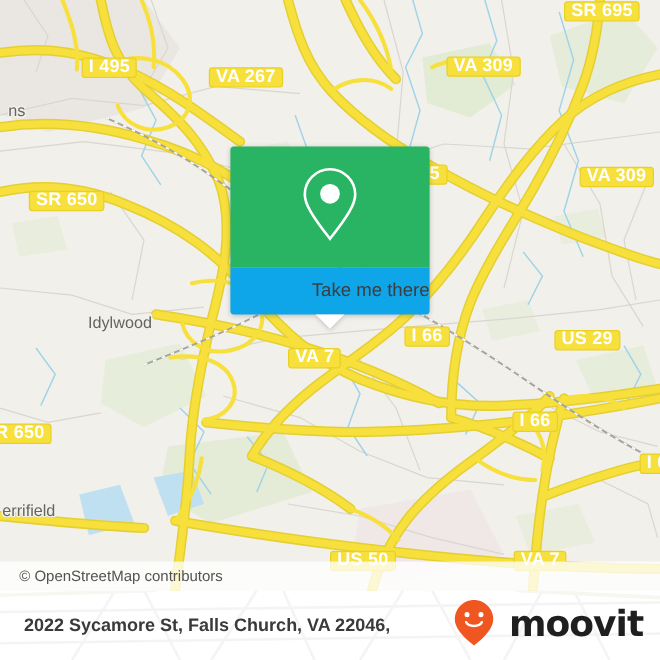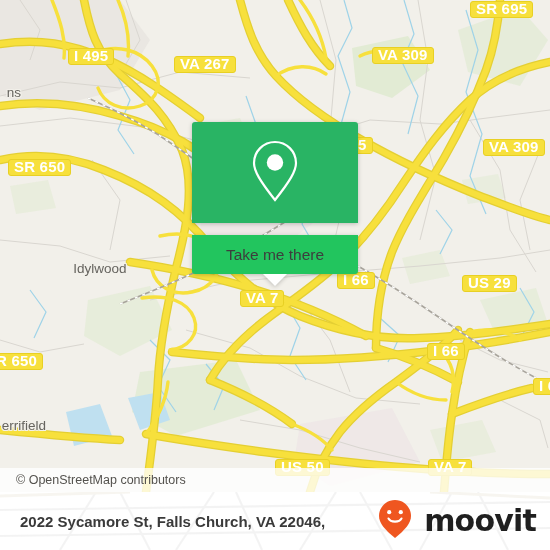--- a/index.html
+++ b/index.html
@@ -82,27 +82,26 @@
   #popup-top {
     background: #29b464;
     height: 101px;
     border-radius: 3px 3px 0 0;
     display: flex;
     align-items: center;
     justify-content: center;
   }
   #popup-bottom {
     position: relative;
-    background: #22c55e;
+    background: #0ea5e9;
     height: 39px;
     border-radius: 0 0 3px 3px;
     display: flex;
     align-items: center;
-    justify-content: center;
-    margin-top: 12px;
+    justify-content: flex-end;
   }
   #popup-label {
     color: #3d3d3d;
     font-size: 15.5px;
     font-family: "Liberation Sans", sans-serif;
     white-space: nowrap;
   }
   #popup-tail {
     position: absolute;
     left: 50%;
@@ -339,21 +338,21 @@
 
     <div class="place-label" style="left:-6px;  top:86px;  width:40px;">ns</div>
     <div class="place-label" style="left:68px;  top:262px; width:64px;">Idylwood</div>
     <div class="place-label" style="left:-8px;  top:419px; width:64px;">errifield</div>
 
     <div class="shield" style="left:68px;  top:48px;">I 495</div>
     <div class="shield" style="left:174px; top:56px;">VA 267</div>
     <div class="shield" style="left:372px; top:47px;">VA 309</div>
     <div class="shield" style="left:470px; top:1px;">SR 695</div>
     <div class="shield" style="left:483px; top:139px;">VA 309</div>
-    <div class="shield" style="left:8px;  top:159px;">SR 650</div>
+    <div class="shield" style="left:24px;  top:159px;">SR 650</div>
     <div class="shield" style="left:352px; top:137px;">5</div>
     <div class="shield" style="left:240px; top:290px;">VA 7</div>
     <div class="shield" style="left:337px; top:272px;">I 66</div>
     <div class="shield" style="left:462px; top:275px;">US 29</div>
     <div class="shield" style="left:427px; top:343px;">I 66</div>
     <div class="shield" style="left:533px; top:378px;">I 66</div>
     <div class="shield" style="left:-10px; top:353px;">R 650</div>
     <div class="shield" style="left:275px; top:459px;">US 50</div>
     <div class="shield" style="left:428px; top:459px;">VA 7</div>
 

